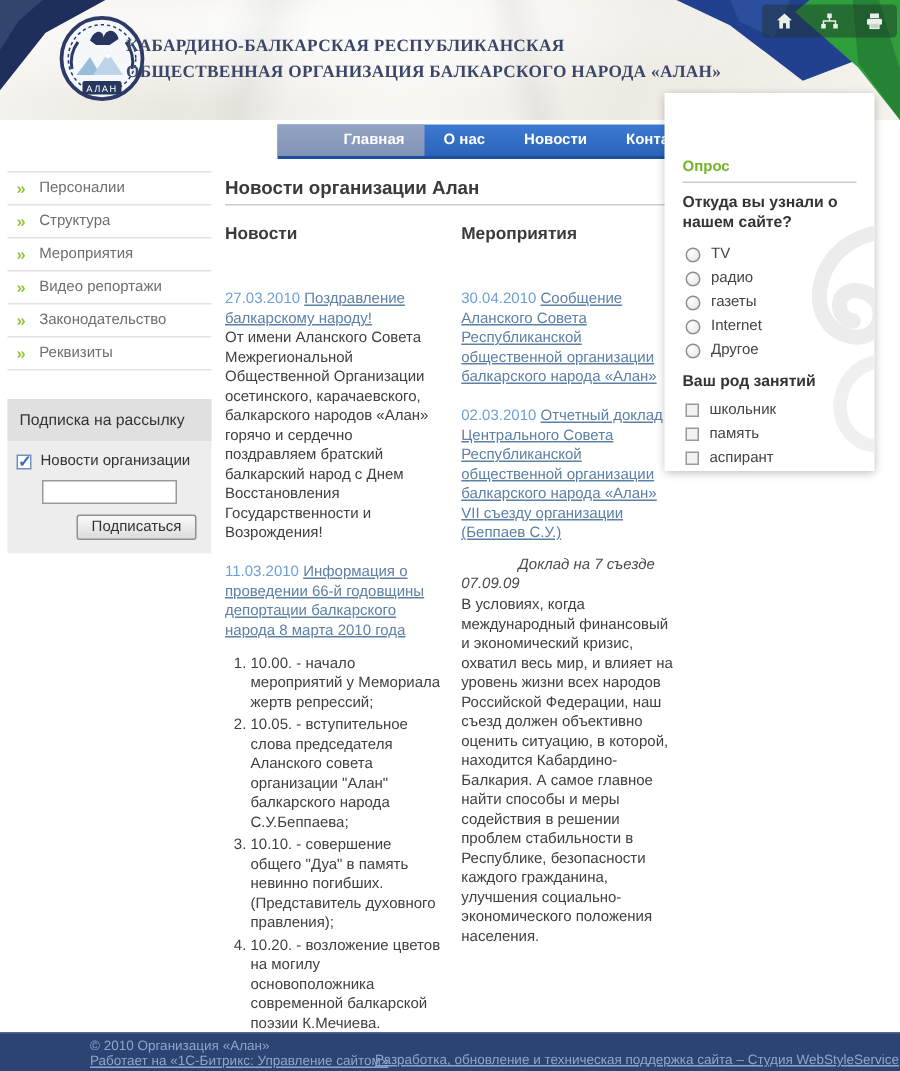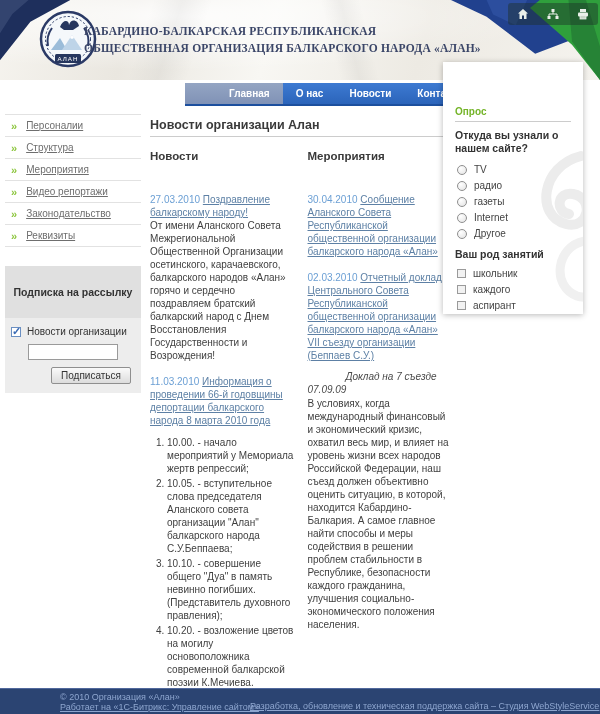--- a/index.html
+++ b/index.html
@@ -79,24 +79,24 @@
     background:linear-gradient(#fafafa,#dcdcdc); border:1px solid #8f8f8f;
     border-radius:2px; padding:2px 9px; cursor:pointer;
   }
 
   
   .sidebar { position:absolute; left:5px; top:114px; width:136px; }
   .menu { list-style:none; border-top:1px solid #e2e2e2; }
   .menu li { border-bottom:1px solid #e2e2e2; padding:5px 0 5px 6px;
     display:flex; align-items:center; gap:9px; cursor:pointer; }
   .chev { color:#8dc63f; font-weight:bold; font-size:11px; line-height:10px; }
-  .menu a { color:#6e6e6e; font-size:10px; text-decoration:underline; }
+  .menu a { color:#6e6e6e; font-size:10px; }
 
   .subscribe { margin-top:19px; background:#ededed; padding-bottom:9px; }
-  .subscribe-h { background:#e0e0e0; padding:20px 8px; font-size:10.5px; font-weight:bold; color:#333;text-align:center; }
+  .subscribe-h { background:#e0e0e0; padding:8px 8px; font-size:10.5px; font-weight:normal; color:#333; }
   .sub-row { display:flex; align-items:center; gap:6px; padding:8px 6px 0 6px; font-size:10px; color:#333; }
   .checkedbox { width:10px; height:10px; background:#fff; border:1px solid #6a8fc2; position:relative; flex:0 0 auto; }
   .checkedbox::after { content:"✓"; position:absolute; left:0px; top:-3px; color:#3c6cb4; font-size:11px; font-weight:bold; }
   .sub-input { display:block; margin:7px auto 0; width:90px; height:16px; border:1px solid #9a9a9a; font-size:10px; padding:0 3px; background:#fff; }
   .sub-btn { display:block; margin:7px 10px 0 auto; }
 
   
   .main { position:absolute; left:150px; top:118px; width:302px; }
   .page-title { font-size:12.5px; font-weight:bold; color:#3a3a3a; padding-bottom:4px; border-bottom:1px solid #ccc; }
   .cols { display:flex; gap:13px; margin-top:13px; }
@@ -206,21 +206,21 @@
       </div>
 
       <div class="poll-sub">Ваш род занятий</div>
 
       <div class="opt-row">
         <span class="cbx"></span>
         <span>школьник</span>
       </div>
       <div class="opt-row">
         <span class="cbx"></span>
-        <span>каждого</span>
+        <span>память</span>
       </div>
       <div class="opt-row">
         <span class="cbx"></span>
         <span>аспирант</span>
       </div>
       <div class="opt-row">
         <span class="cbx"></span>
         <span>служащий</span>
       </div>
 

